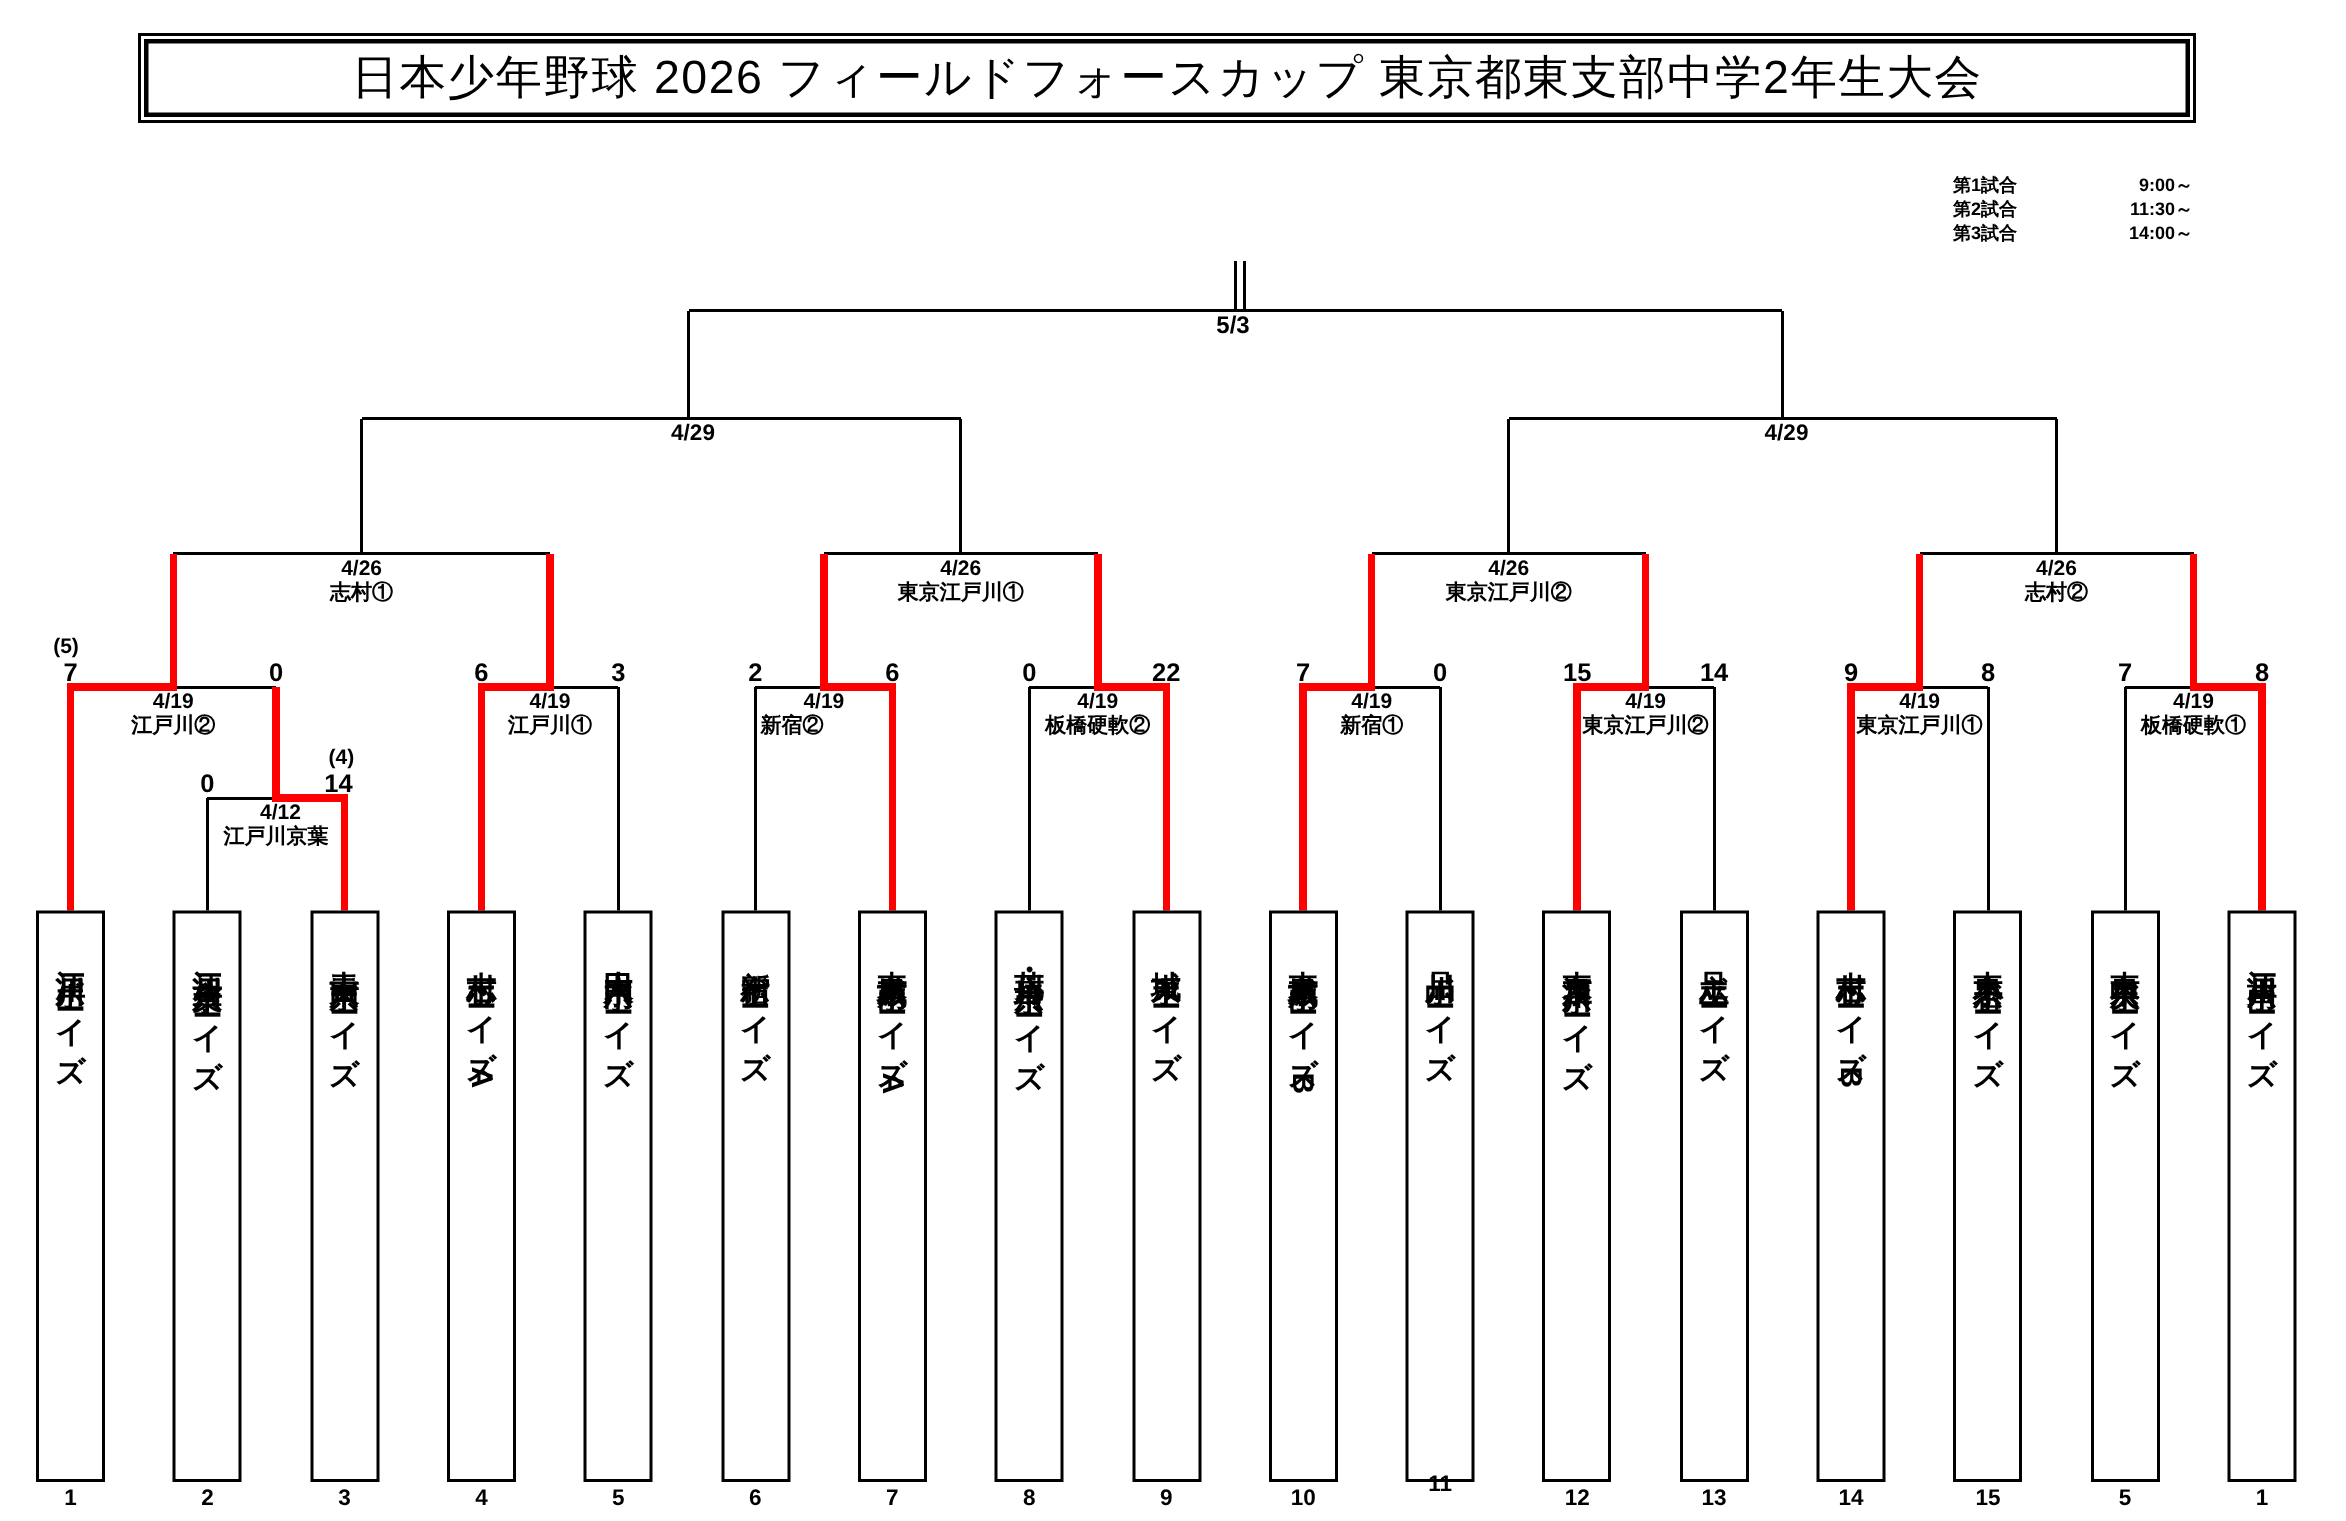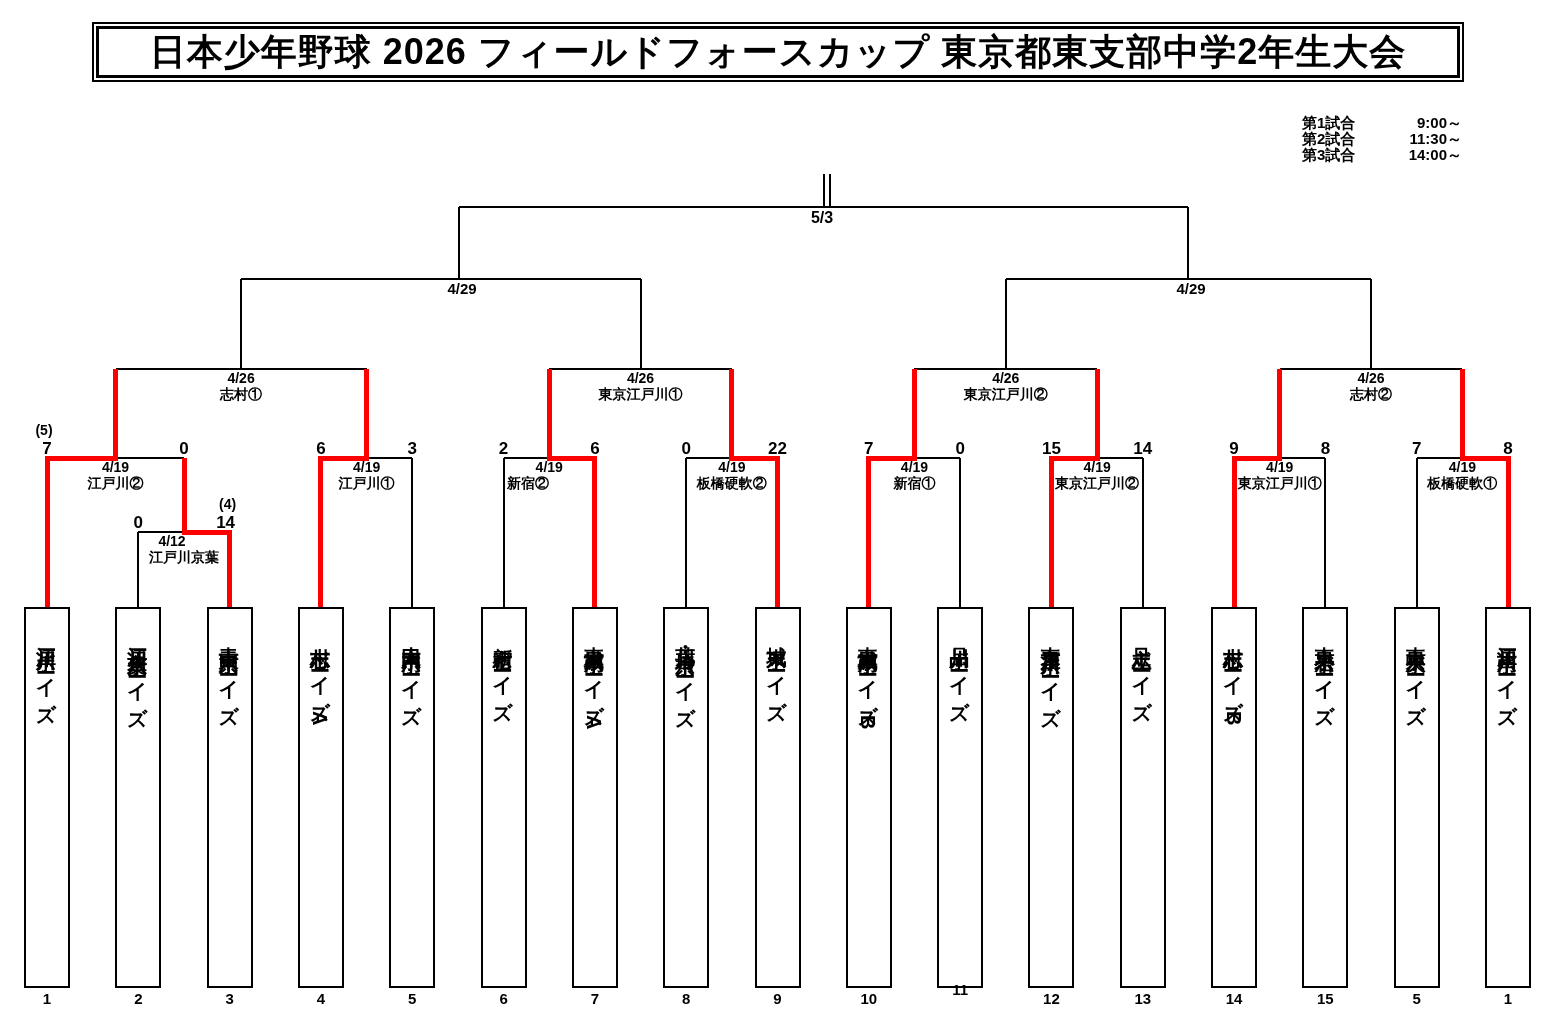--- a/index.html
+++ b/index.html
@@ -6,29 +6,29 @@
   #canvas{
     position:relative;width:1564px;height:1014px;background:#fff;overflow:hidden;
     font-family:"Liberation Sans",sans-serif;color:#000;
   }
   #lines{position:absolute;left:0;top:0;width:1564px;height:1014px;shape-rendering:crispEdges;}
   .title-box{
     position:absolute;left:96px;top:26px;width:1358px;height:46px;
     border:3px solid #000;outline:2px solid #000;outline-offset:2px;
     display:flex;align-items:center;justify-content:center;background:#fff;
   }
-  .title-box span{font-size:36px;font-weight:bold;letter-spacing:1px;white-space:nowrap;}
+  .title-box span{font-size:31px;font-weight:normal;letter-spacing:1px;white-space:nowrap;}
   .champion-box{
     position:absolute;left:736px;top:113px;width:180px;height:58px;box-sizing:border-box;
     background:#66FFFF;border:3px solid #000;outline:2px solid #000;outline-offset:1px;
     display:flex;align-items:center;justify-content:center;
   }
   .champion-box span{font-size:30px;font-weight:bold;white-space:nowrap;}
   .schedule{position:absolute;left:1302px;top:115px;width:160px;}
-  .sched-row{display:flex;justify-content:space-between;font-size:15px;font-weight:bold;line-height:16px;text-align:center;}
+  .sched-row{display:flex;justify-content:space-between;font-size:12px;font-weight:bold;line-height:16px;text-align:center;}
   .lbl{position:absolute;font-weight:bold;white-space:nowrap;transform:translateX(-50%);}
   .fs14{font-size:14px;line-height:15px;}
   .fs15{font-size:15px;line-height:16px;}
   .fs16{font-size:16px;line-height:17px;}
   .score{font-size:17px;line-height:17px;}
   .note{font-size:14px;line-height:14px;}
   .team-box{
     position:absolute;top:607px;height:381px;width:46px;box-sizing:border-box;
     background:#fff;border:2px solid #000;display:flex;justify-content:center;
   }
@@ -179,21 +179,21 @@
       <div class="lbl score" style="left: 1051.44px; top: 440px;">15</div>
       <div class="lbl score" style="left: 1142.75px; top: 440px;">14</div>
       <div class="lbl fs14" style="left: 1279.72px; top: 460px;">4/19</div>
       <div class="lbl fs14" style="left: 1279.72px; top: 476px;">東京江戸川①</div>
       <div class="lbl score" style="left: 1234.06px; top: 440px;">9</div>
       <div class="lbl score" style="left: 1325.38px; top: 440px;">8</div>
       <div class="lbl fs14" style="left: 1462.34px; top: 460px;">4/19</div>
       <div class="lbl fs14" style="left: 1462.34px; top: 476px;">板橋硬軟①</div>
       <div class="lbl score" style="left: 1416.69px; top: 440px;">7</div>
       <div class="lbl score" style="left: 1508px; top: 440px;">8</div>
-      <div class="lbl fs14" style="left: 172px; top: 534px;">4/12</div>
+      <div class="lbl fs14" style="left: 187px; top: 534px;">4/12</div>
       <div class="lbl fs14" style="left: 184px; top: 550px;">江戸川京葉</div>
       <div class="lbl score" style="left: 138.312px; top: 514px;">0</div>
       <div class="lbl score" style="left: 225.625px; top: 514px;">14</div>
       <div class="lbl note" style="left: 227.625px; top: 497px;">(4)</div>
       <div class="team-box" style="left: 24px;">
         <span class="team-name">江戸川ボーイズ</span>
       </div>
       <div class="lbl fs15" style="left: 47px; top: 991px;">1</div>
       <div class="team-box" style="left: 115.312px;">
         <span class="team-name">江戸川京葉ボーイズ</span>

